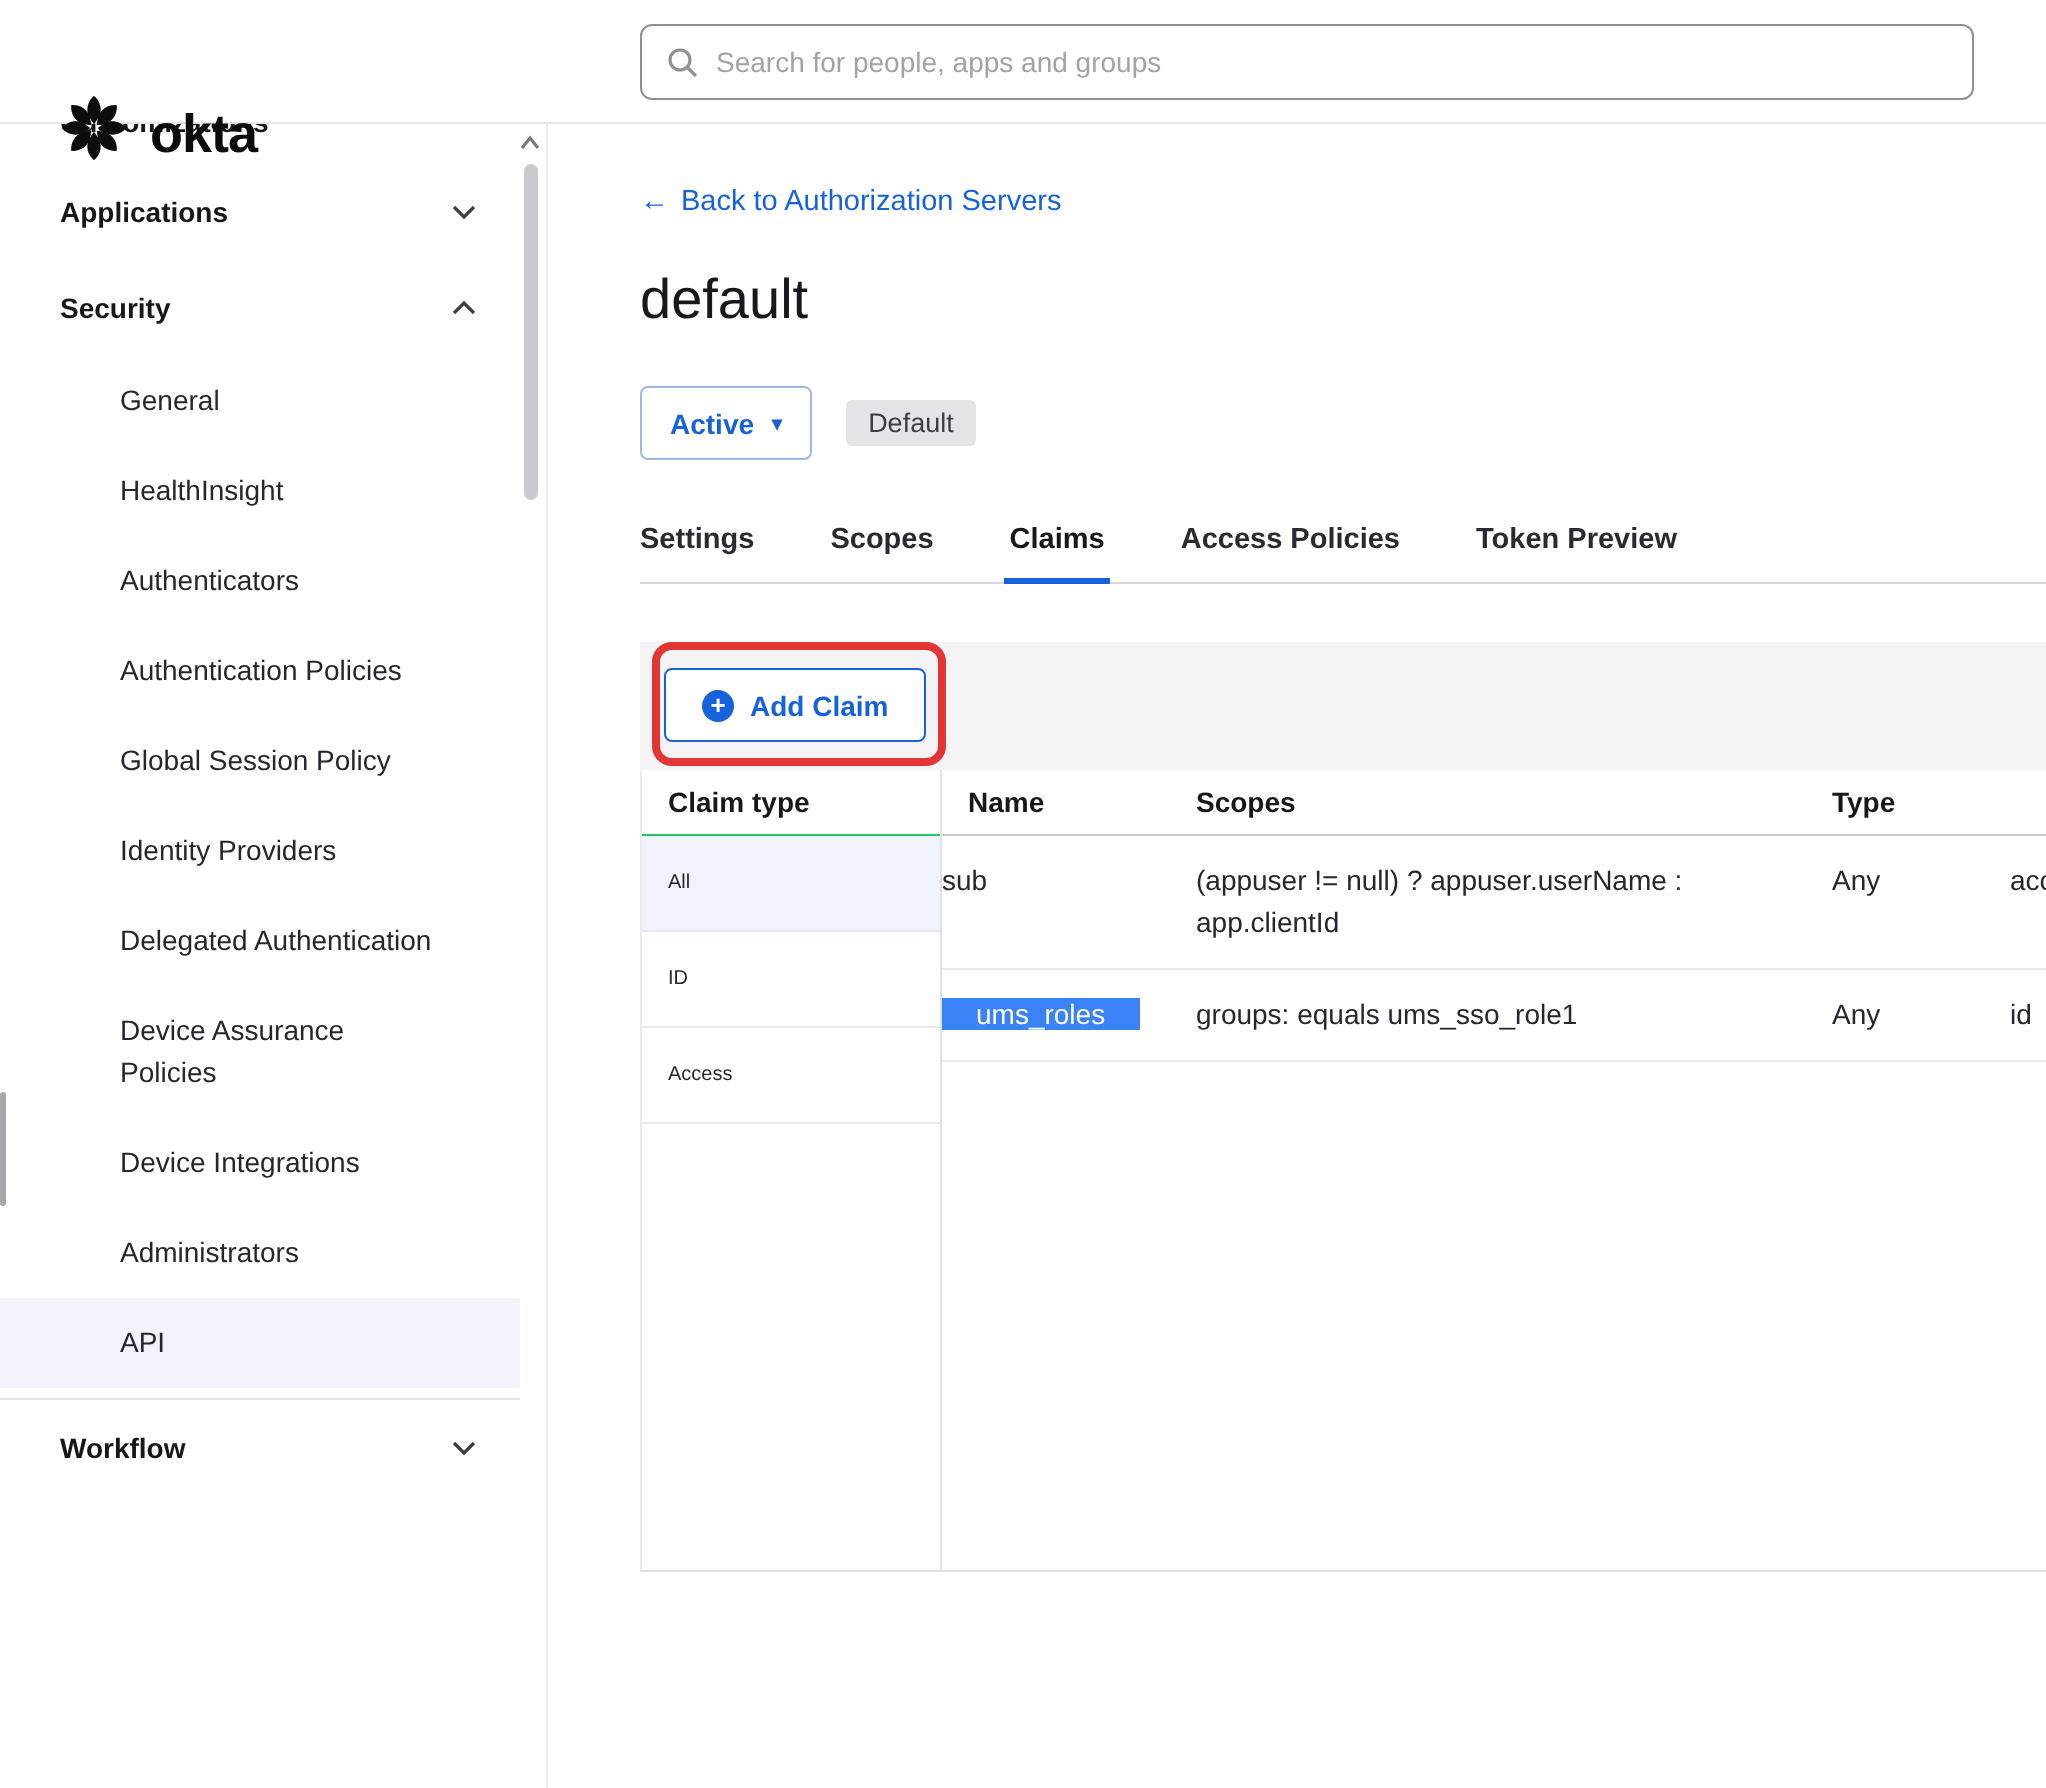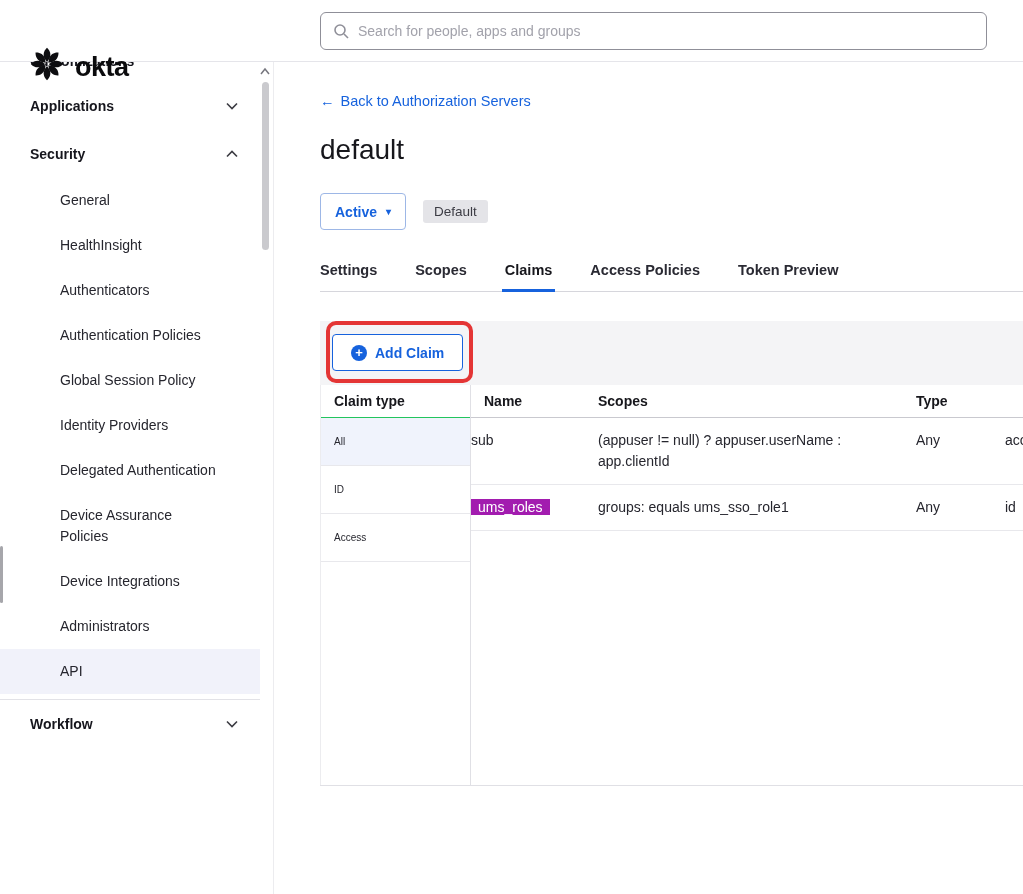--- a/index.html
+++ b/index.html
@@ -78,21 +78,21 @@
   .ct-option.selected { background:#f0f3fc; }
 
   .claims-table { width:660px; flex:none; }
   .tbl-header { display:grid; grid-template-columns:127px 318px 89px 126px; height:33px;
     align-items:center; border-bottom:1px solid #c9c9cf; font-weight:700; font-size:14px; color:#17171c; }
   .tbl-row { display:grid; grid-template-columns:127px 318px 89px 126px;
     border-bottom:1px solid #e8e8ec; font-size:14px; line-height:21px; color:#26262e; cursor:pointer; }
   .tbl-row > div { padding:12px 0; }
   .c-name, .h-name { padding-left:13px; }
   .c-value { padding-right:26px; }
-  .selected-text { background:#a21caf; color:#fff; padding:0 7px; }
+  .selected-text { background:#3b82f6; color:#fff; padding:0 17px; }
 </style>
 </head>
 <body>
 
 <div class="topbar">
   <div class="logo">
     <svg width="38" height="38" viewBox="0 0 40 40">
       <g fill="#0d0d10">
         <path d="M20 3 C23.5 6 24.5 10.5 22.5 14.5 L20 18 L17.5 14.5 C15.5 10.5 16.5 6 20 3 Z"></path>
         <path d="M20 3 C23.5 6 24.5 10.5 22.5 14.5 L20 18 L17.5 14.5 C15.5 10.5 16.5 6 20 3 Z" transform="rotate(45 20 20)"></path>

